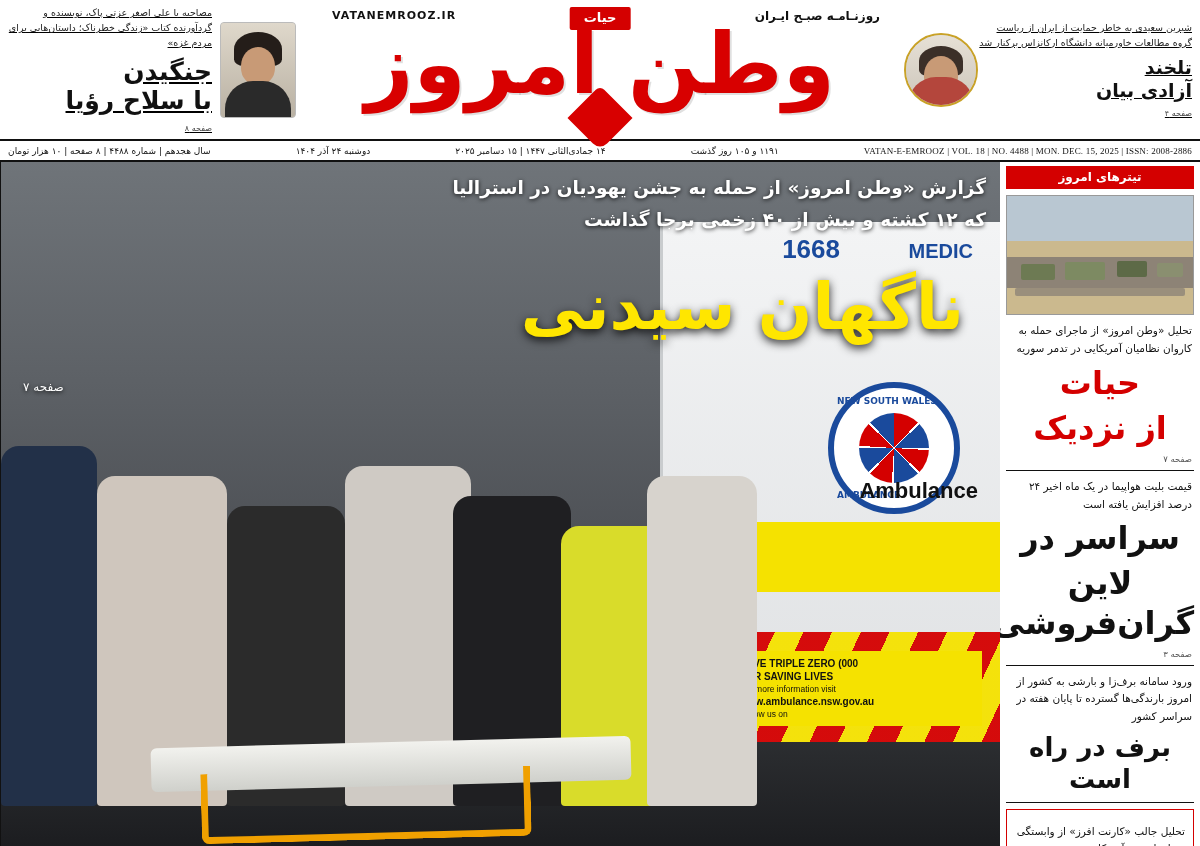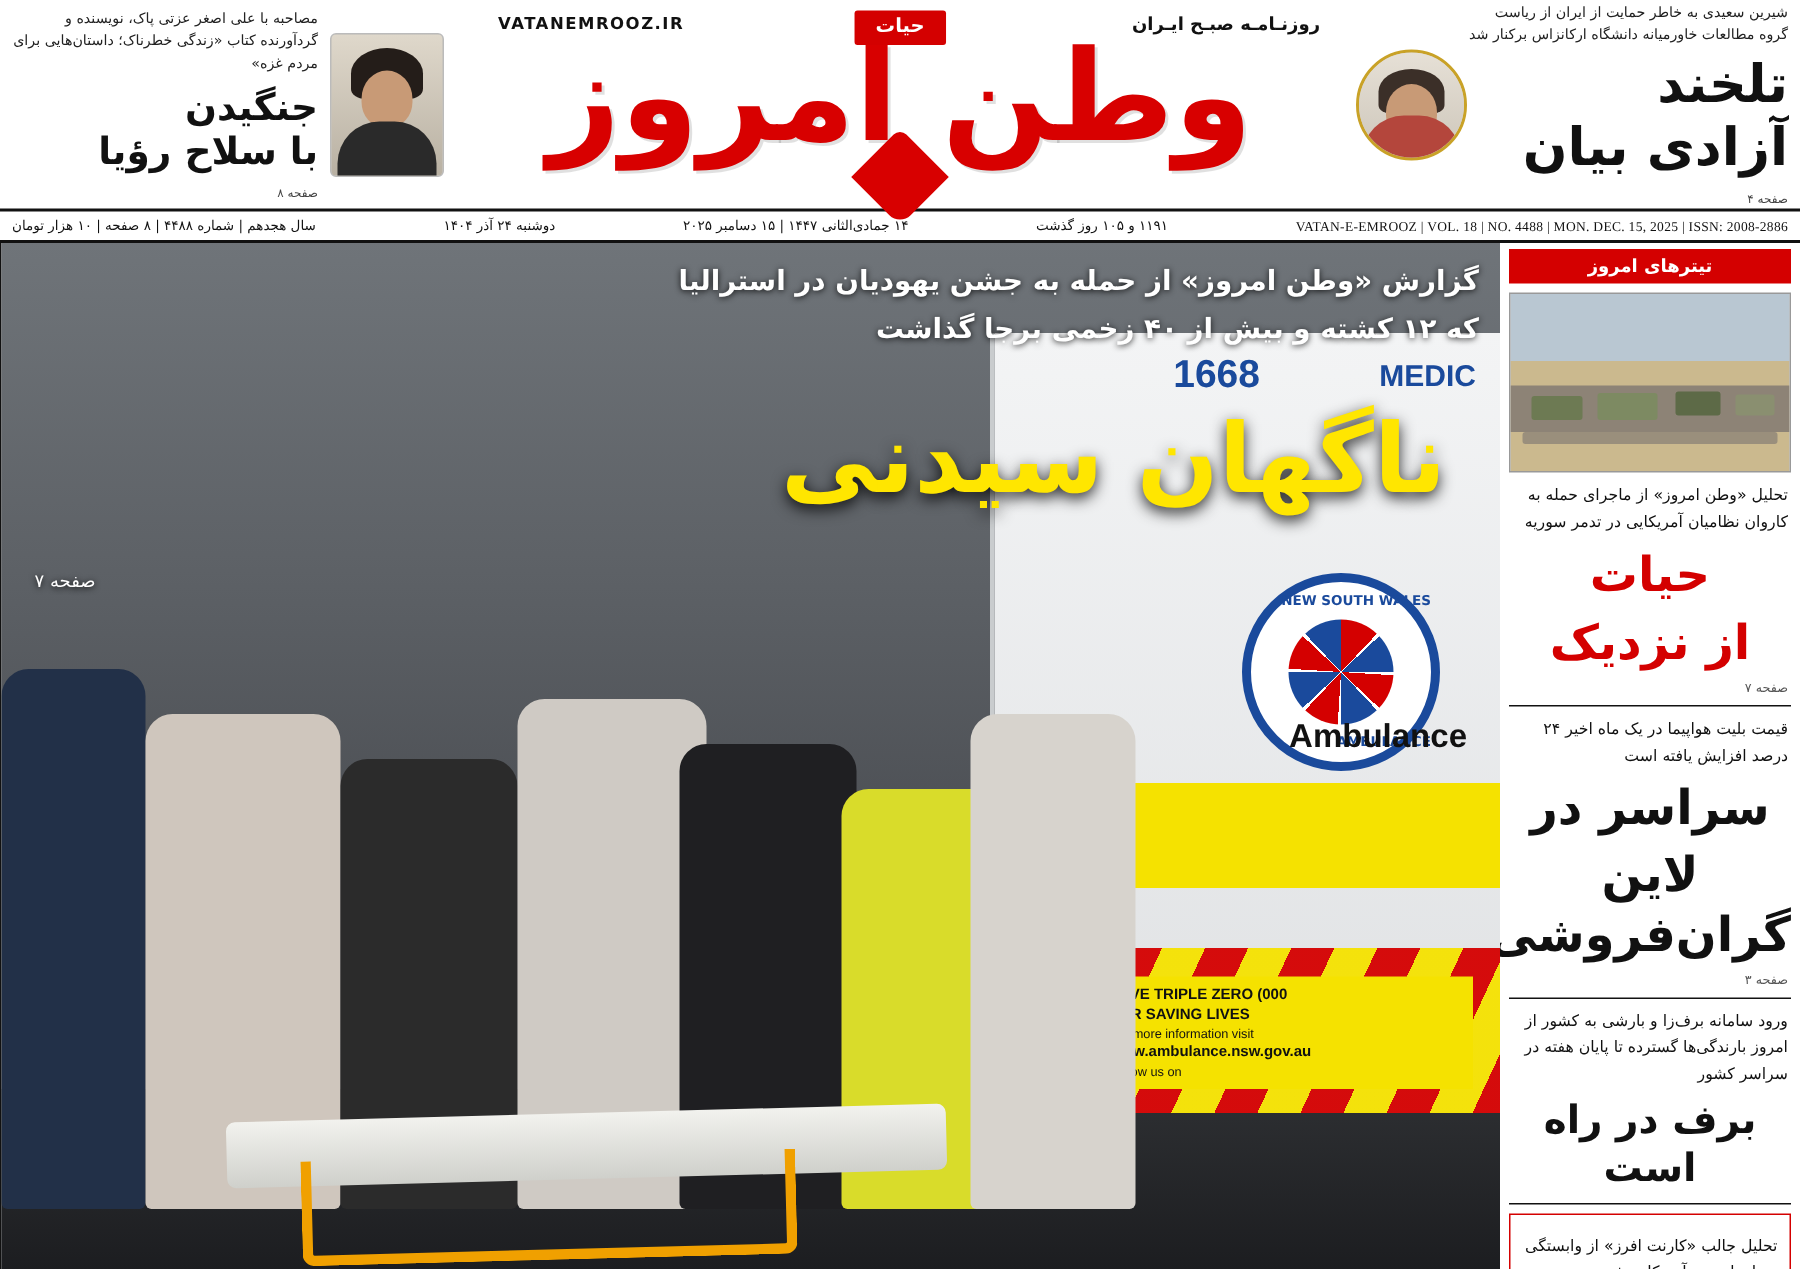--- a/index.html
+++ b/index.html
@@ -78,29 +78,29 @@
     width: 44px; height: 30px; margin-left: -22px;
     border-radius: 50% 50% 20% 20%;
     background: #2d2420;
   }
   .p-body {
     position: absolute; left: 50%; bottom: -6px;
     width: 66px; height: 34px; margin-left: -33px;
     border-radius: 28px 28px 0 0;
   }
 
-  .mh-text-col { flex: 1; text-align: right; }
+  .mh-text-col { flex: 1; text-align: right; text-decoration: underline; }
   .kicker {
     font-size: 9.5px;
     line-height: 1.55;
     color: #222;
     margin-bottom: 6px;
   }
   .mh-head {
-    font-size: 35px;
+    font-size: 19px;
     font-weight: bold;
     line-height: 1.18;
     color: #111;
     letter-spacing: -0.5px;
   }
   .mh-head.small { font-size: 25px; }
   .page-ref {
     font-size: 8px;
     color: #444;
     margin-top: 8px;
@@ -181,21 +181,21 @@
   .amb-yellow {
     position: absolute; right: 0; top: 300px; width: 340px; height: 70px;
     background: #f5e200;
   }
   .amb-text {
     position: absolute; right: 22px; top: 316px;
     font-family: "Liberation Sans", sans-serif;
     font-size: 22px; font-weight: bold; color: #111; direction: ltr;
   }
   .amb-medic {
-    position: absolute; right: 16px; top: 78px;
+    position: absolute; right: 27px; top: 78px;
     font-family: "Liberation Sans", sans-serif;
     font-size: 20px; font-weight: bold; color: #1a4a9c; direction: ltr;
   }
   .amb-num {
     position: absolute; right: 160px; top: 72px;
     font-family: "Liberation Sans", sans-serif;
     font-size: 26px; font-weight: bold; color: #1a4a9c; direction: ltr;
   }
   .amb-badge {
     position: absolute; right: 40px; top: 160px;
@@ -206,21 +206,21 @@
     position: absolute; left: 50%; top: 50%; transform: translate(-50%,-50%);
     width: 70px; height: 70px;
     background:
       conic-gradient(#d40000 0 12%, transparent 0 13%, #1a4a9c 0 25%, transparent 0 26%,
         #d40000 0 37%, transparent 0 38%, #1a4a9c 0 50%, transparent 0 51%,
         #d40000 0 62%, transparent 0 63%, #1a4a9c 0 75%, transparent 0 76%,
         #d40000 0 87%, transparent 0 88%, #1a4a9c 0 100%);
     border-radius: 50%;
   }
   .amb-badge .lbl-top, .amb-badge .lbl-bot {
-    position: absolute; left: 3px; right: 0; text-align: right;
+    position: absolute; left: 3px; right: 0; text-align: left;
     font-size: 9px; font-weight: bold; color: #1a4a9c; direction: ltr;
   }
   .amb-badge .lbl-top { top: 8px; }
   .amb-badge .lbl-bot { bottom: 8px; }
   .amb-info {
     position: absolute; right: 18px; bottom: 120px; width: 250px;
     background: #f5e200; padding: 6px 8px;
     direction: ltr; text-align: left;
     font-family: "Liberation Sans", sans-serif;
     font-size: 10px; font-weight: bold; color: #111; line-height: 1.35;

